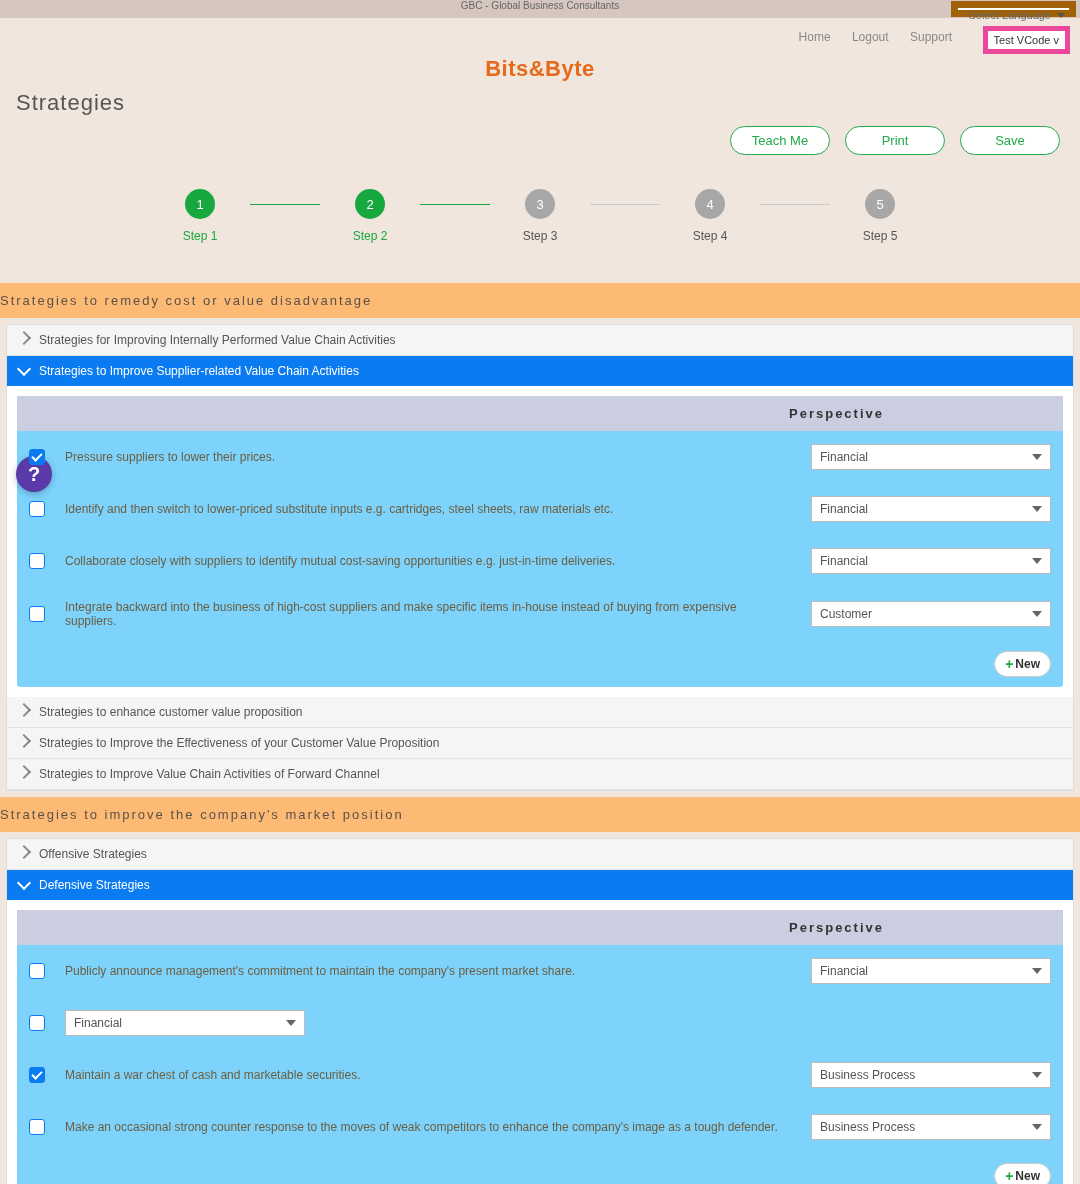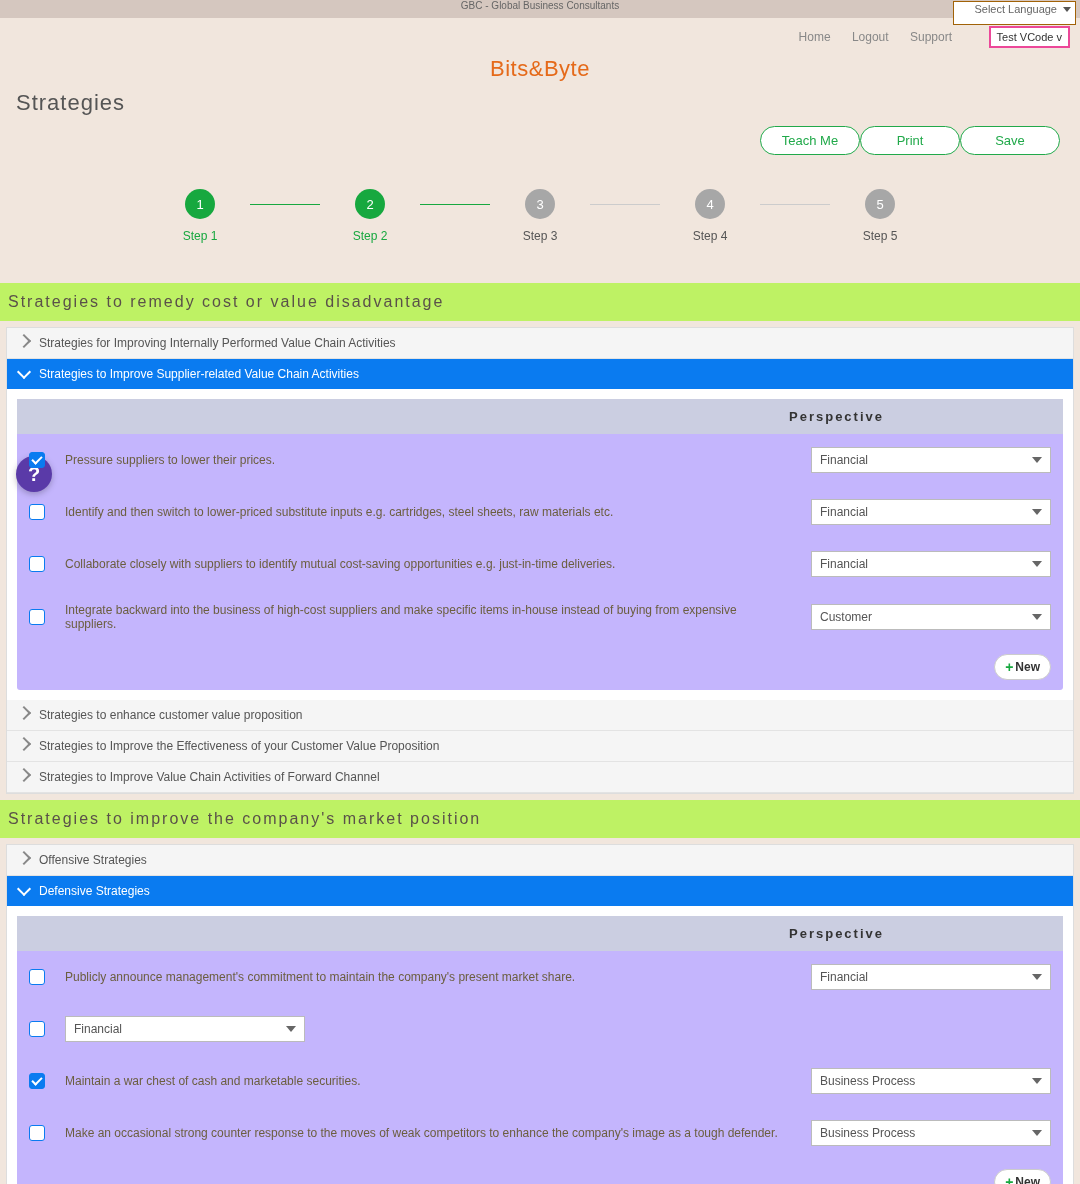--- a/index.html
+++ b/index.html
@@ -1,43 +1,43 @@
 <!DOCTYPE html>
 <html><head>
 <meta charset="utf-8">
 <style>
 *{box-sizing:border-box;margin:0;padding:0;font-family:Arial,Helvetica,sans-serif}
 body{width:1080px;background:#f1e6dd;color:#333}
 .topbar{background:#d5c7bf;height:18px;display:flex;justify-content:center;position:relative;font-size:10px;color:#666}
-.lang-select{position:absolute;right:4px;top:1px;background:#fff;border:1px solid #a16207;font-size:11px;padding:1px 18px 1px 20px;height:24px}
+.lang-select{position:absolute;right:4px;top:1px;background:#fff;border:7px solid #a16207;font-size:11px;padding:1px 18px 1px 10px;height:16px}
 .lang-select::after{content:"";position:absolute;right:4px;top:5px;border-left:4px solid transparent;border-right:4px solid transparent;border-top:5px solid #555}
 .header{position:relative;padding:8px 10px 0 10px}
 .nav-links{position:absolute;right:128px;top:12px;font-size:12px;color:#888}
 .nav-links span{margin-left:18px;cursor:pointer}
-.vcode{position:absolute;right:10px;top:8px;background:#fff;border:2px solid #ec4899;font-size:11px;padding:3px 6px}
-.logo{text-align:center;margin-top:30px;font-weight:400;font-size:22px;color:#e56a1a;letter-spacing:.5px}
+.vcode{position:absolute;right:10px;top:8px;background:#fff;border:5px solid #ec4899;font-size:11px;padding:3px 6px}
+.logo{text-align:center;margin-top:30px;font-weight:700;font-size:22px;color:#e56a1a;letter-spacing:.5px}
 .page-title{font-size:22px;color:#555;letter-spacing:1px;margin:8px 0 0 6px}
-.action-row{display:flex;justify-content:flex-end;gap:0;padding:0 10px;margin-top:10px}
+.action-row{display:flex;justify-content:flex-end;gap:15px;padding:0 10px;margin-top:10px}
 .pill{border:1.5px solid #21a94a;background:#fff;color:#21a94a;border-radius:18px;padding:6px 0;width:100px;text-align:center;font-size:13px;cursor:pointer}
 .stepper{display:flex;justify-content:center;align-items:flex-start;gap:0;margin:34px 0 40px 0}
 .step{display:flex;flex-direction:column;align-items:center;width:100px;position:relative}
 .step .circle{width:30px;height:30px;border-radius:50%;background:#a7a7a7;color:#fff;display:flex;align-items:center;justify-content:center;font-size:13px}
 .step.on .circle{background:#17a83f}
 .step .lbl{margin-top:10px;font-size:12px;color:#555}
 .step.on .lbl{color:#17a83f}
 .conn{height:1px;width:70px;background:#ccc;margin-top:15px}
 .conn.on{background:#17a83f}
-.section-head{background:#bef264;color:#5a5149;font-size:16px;letter-spacing:2px;padding:10px 8px}
+.section-head{background:#fdba74;color:#5a5149;font-size:13px;letter-spacing:2px;padding:10px 0}
 .acc{margin:6px;border:1px solid #ddd;background:#f5f5f5}
 .acc-head{display:flex;align-items:flex-start;gap:8px;padding:8px 10px;font-size:12px;color:#555;border-bottom:1px solid #e3e3e3;cursor:pointer;background:#f5f5f5}
 .acc-head.open{background:#0a7bf0;color:#fff;border-bottom:none}
 .chev{width:10px;height:10px;display:inline-block;transform:rotate(-45deg);border-right:2px solid #888;border-bottom:2px solid #888;margin:0 2px}
 .acc-head.open .chev{transform:rotate(45deg);border-color:#fff}
 .panel{background:#fff;padding:10px}
-.table{background:#c4b5fd;border-radius:3px}
+.table{background:#7dd3fc;border-radius:3px}
 .thead{background:#cbcee1;display:flex;padding:10px 12px}
 .thead .sp{width:760px}
 .thead .ph{font-weight:bold;letter-spacing:2px;font-size:13px;color:#333}
 .row{display:flex;align-items:center;padding:13px 12px;gap:20px;font-size:12px;color:#6b5e3f}
 .cb{width:16px;height:16px;border:1px solid #0a7bf0;border-radius:3px;background:#fff;flex-shrink:0;position:relative;cursor:pointer}
 .cb.checked{background:#0a7bf0}
 .cb.checked::after{content:"";position:absolute;left:4px;top:1px;width:4px;height:8px;border:solid #fff;border-width:0 2px 2px 0;transform:rotate(45deg)}
 .row .txt{flex:1}
 .sel{width:240px;background:#fff;border:1px solid #bbb;padding:5px 8px;font-size:12px;color:#555;position:relative}
 .sel::after{content:"";position:absolute;right:8px;top:9px;border-left:5px solid transparent;border-right:5px solid transparent;border-top:6px solid #666}

